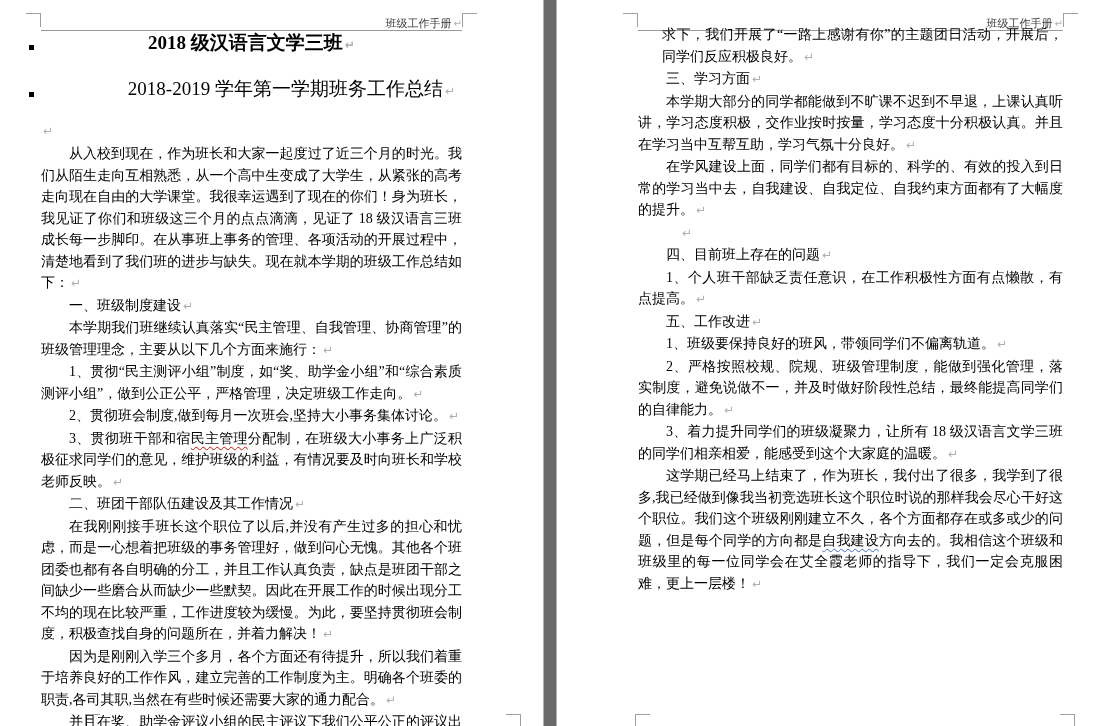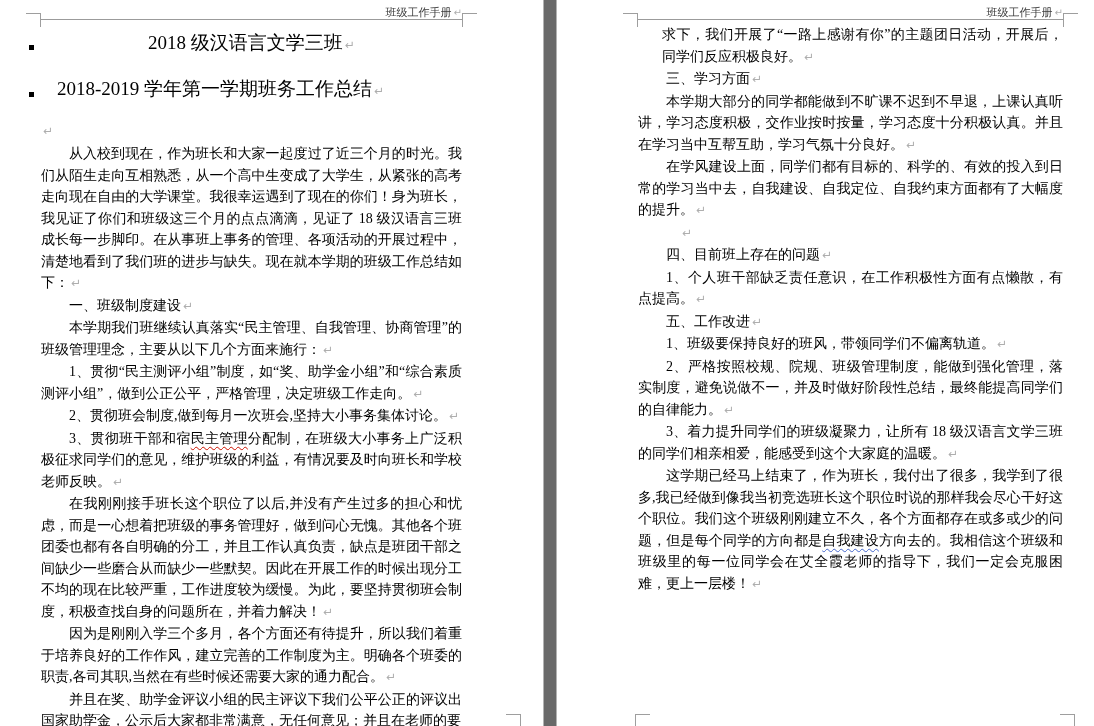--- a/index.html
+++ b/index.html
@@ -4,30 +4,30 @@
 <style>
   html,body{margin:0;padding:0;background:#ffffff;}
   .stage{position:relative;width:1094px;height:726px;overflow:hidden;background:#ffffff;
          font-family:"Liberation Serif","DejaVu Serif",serif;color:#000;}
   .page{position:absolute;top:0;height:726px;background:#ffffff;overflow:hidden;}
   .page1{left:0;width:543px;}
   .page-sep{position:absolute;left:543px;top:0;width:14px;height:726px;background:#696969;
             border-left:1px solid #b2b2b2;border-right:1px solid #b2b2b2;box-sizing:border-box;}
   .page2{left:557px;width:537px;}
 
-  .hdr{position:absolute;top:6px;height:13px;border-bottom:1px solid #9b9b9b;
+  .hdr{position:absolute;top:17px;height:13px;border-bottom:1px solid #9b9b9b;
        display:flex;justify-content:flex-end;align-items:flex-end;
        font-size:11px;line-height:13px;color:#3a3a3a;white-space:nowrap;}
   .hdr1{left:41px;width:421px;}
   .hdr2{left:81px;width:425px;}
   .hdr .pilcrow{font-size:10px;line-height:12px;}
 
   .doc-title{position:absolute;left:41px;top:30px;width:421px;text-align:center;
-             font-size:19px;font-weight:normal;line-height:26px;}
-  .doc-subtitle{position:absolute;left:57px;top:76px;width:421px;text-align:left;
+             font-size:19px;font-weight:bold;line-height:26px;}
+  .doc-subtitle{position:absolute;left:34px;top:76px;width:421px;text-align:right;
                 font-size:19px;font-weight:normal;line-height:26px;}
   .lone-pilcrow{position:absolute;left:41px;top:120px;width:421px;font-size:14px;line-height:21px;}
 
   .body-block{position:absolute;font-size:14px;line-height:21.5px;text-align:justify;}
   .body1{left:41px;top:143px;width:421px;}
   .body2{left:81px;top:24px;width:425px;}
   .body-block p{margin:0;text-indent:2em;word-break:break-all;text-align:justify;}
   .body-block p.no-indent{text-indent:0;margin-left:24px;}
   .body-block p.empty-para{text-indent:0;padding-left:3em;}
 
@@ -71,20 +71,21 @@
 
     <div class="lone-pilcrow"><span class="pilcrow">↵</span></div>
 
     <div class="body-block body1" id="page1-body">
         <p>从入校到现在，作为班长和大家一起度过了近三个月的时光。我们从陌生走向互相熟悉，从一个高中生变成了大学生，从紧张的高考走向现在自由的大学课堂。我很幸运遇到了现在的你们！身为班长，我见证了你们和班级这三个月的点点滴滴，见证了 18 级汉语言三班成长每一步脚印。在从事班上事务的管理、各项活动的开展过程中，清楚地看到了我们班的进步与缺失。现在就本学期的班级工作总结如下：<span class="pilcrow">↵</span></p>
         <p>一、班级制度建设<span class="pilcrow">↵</span></p>
         <p>本学期我们班继续认真落实“民主管理、自我管理、协商管理”的班级管理理念，主要从以下几个方面来施行：<span class="pilcrow">↵</span></p>
         <p>1、贯彻“民主测评小组”制度，如“奖、助学金小组”和“综合素质测评小组”，做到公正公平，严格管理，决定班级工作走向。<span class="pilcrow">↵</span></p>
         <p>2、贯彻班会制度,做到每月一次班会,坚持大小事务集体讨论。<span class="pilcrow">↵</span></p>
         <p>3、贯彻班干部和宿<span class="wavy-red">民主管理</span>分配制，在班级大小事务上广泛积极征求同学们的意见，维护班级的利益，有情况要及时向班长和学校老师反映。<span class="pilcrow">↵</span></p>
+        <p>二、班团干部队伍建设及其工作情况<span class="pilcrow">↵</span></p>
         <p>在我刚刚接手班长这个职位了以后,并没有产生过多的担心和忧虑，而是一心想着把班级的事务管理好，做到问心无愧。其他各个班团委也都有各自明确的分工，并且工作认真负责，缺点是班团干部之间缺少一些磨合从而缺少一些默契。因此在开展工作的时候出现分工不均的现在比较严重，工作进度较为缓慢。为此，要坚持贯彻班会制度，积极查找自身的问题所在，并着力解决！<span class="pilcrow">↵</span></p>
         <p>因为是刚刚入学三个多月，各个方面还有待提升，所以我们着重于培养良好的工作作风，建立完善的工作制度为主。明确各个班委的职责,各司其职,当然在有些时候还需要大家的通力配合。<span class="pilcrow">↵</span></p>
         <p>并且在奖、助学金评议小组的民主评议下我们公平公正的评议出国家助学金，公示后大家都非常满意，无任何意见；并且在老师的要</p>
       </div>
   </div>
 
   <div class="page-sep"></div>
 
   <div class="page page2">
     <div class="hdr hdr2">

